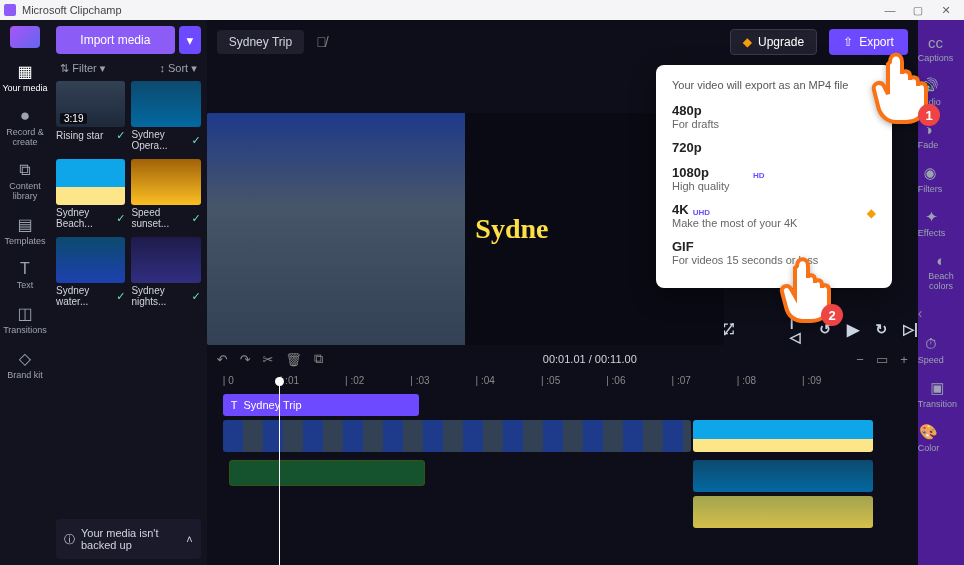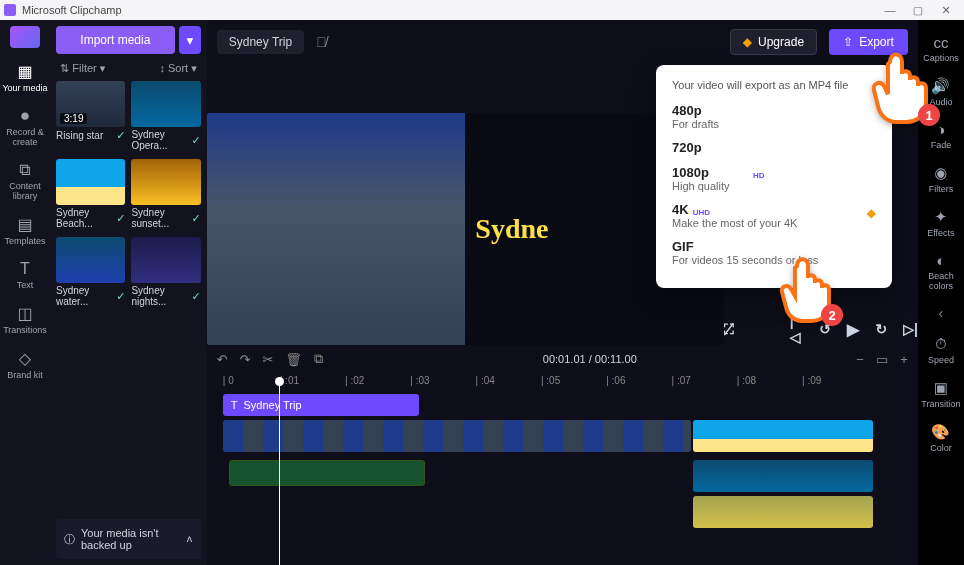--- a/index.html
+++ b/index.html
@@ -74,21 +74,21 @@
   .track-text { background:#6d4aff; color:#fff; border-radius:3px; width:196px; height:22px; display:flex; align-items:center; gap:6px; padding:0 8px; font-size:11px; margin:2px 0 4px 6px;}
   .clip-row { display:flex; gap:2px; margin:2px 0 4px 6px;}
   .clip-main { height:32px; width:468px; background: repeating-linear-gradient(90deg,#1e3a8a 0 20px,#334155 20px 40px); border-radius:3px;}
   .clip-beach{height:32px;width:180px;background:linear-gradient(#0ea5e9 60%,#fde68a 60%);border-radius:3px;}
   .clip-opera{height:32px;width:180px;background:linear-gradient(#0c4a6e,#0369a1);border-radius:3px;}
   .clip-field{height:32px;width:180px;background:linear-gradient(#a3a34f,#d4c04a);border-radius:3px;}
   .track-audio { height:26px; width:196px; background:#14532d; border:1px solid #365314; border-radius:3px; margin:4px 0 0 6px;}
   .row-indent { padding-left:476px; display:flex;}
 
   
-  .right-rail { width: 52px; background:#000000; display:flex; flex-direction:column; align-items:center; padding-top:8px; gap:2px;}
+  .right-rail { width: 52px; background:#4c1d95; display:flex; flex-direction:column; align-items:flex-start; padding-top:8px; gap:2px;}
   .rr-item { text-align:center; color:#9ca3af; font-size:9px; padding:6px 0; cursor:pointer;}
   .rr-item .rr-icon{display:block; font-size:15px; margin-bottom:2px;}
   .rr-collapse{color:#888; font-size:14px; margin:6px 0;}
 
   
   .popover { position:absolute; top:65px; right:72px; width:236px; background:#fff; color:#222; border-radius:8px; padding:14px 16px; box-shadow:0 8px 24px rgba(0,0,0,.4); z-index:20;}
   .pop-title{font-weight:600; font-size:13px; margin-bottom:2px;}
   .pop-sub{font-size:11px; color:#555; margin-bottom:12px;}
   .pop-opt{margin-bottom:10px; cursor:pointer; position:relative;}
   .pop-opt-title{font-size:13px; font-weight:600; display:flex; align-items:flex-end; gap:4px;}
@@ -156,21 +156,21 @@
       <div class="media-item">
         <div class="thumb beach"></div>
         <div class="media-label-row">
             <span>Sydney Beach...</span>
             <span class="check">✓</span>
           </div>
       </div>
       <div class="media-item">
         <div class="thumb sunset"></div>
         <div class="media-label-row">
-            <span>Sydney sunset...</span>
+            <span>Speed sunset...</span>
             <span class="check">✓</span>
           </div>
       </div>
       <div class="media-item">
         <div class="thumb water"></div>
         <div class="media-label-row">
             <span>Sydney water...</span>
             <span class="check">✓</span>
           </div>
       </div>

